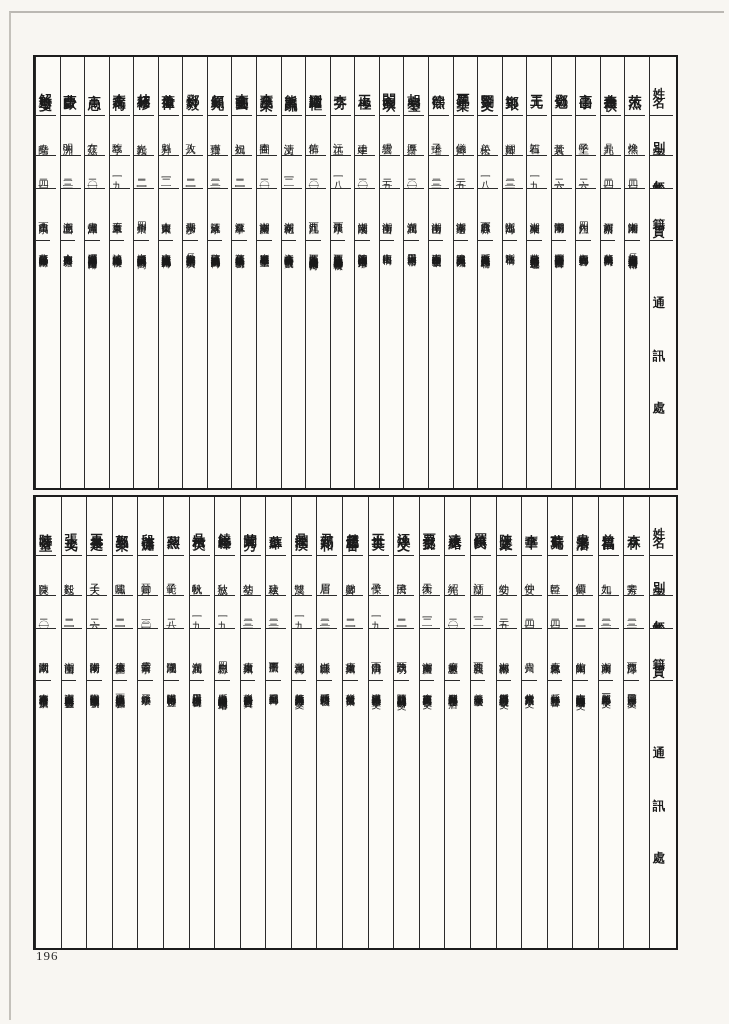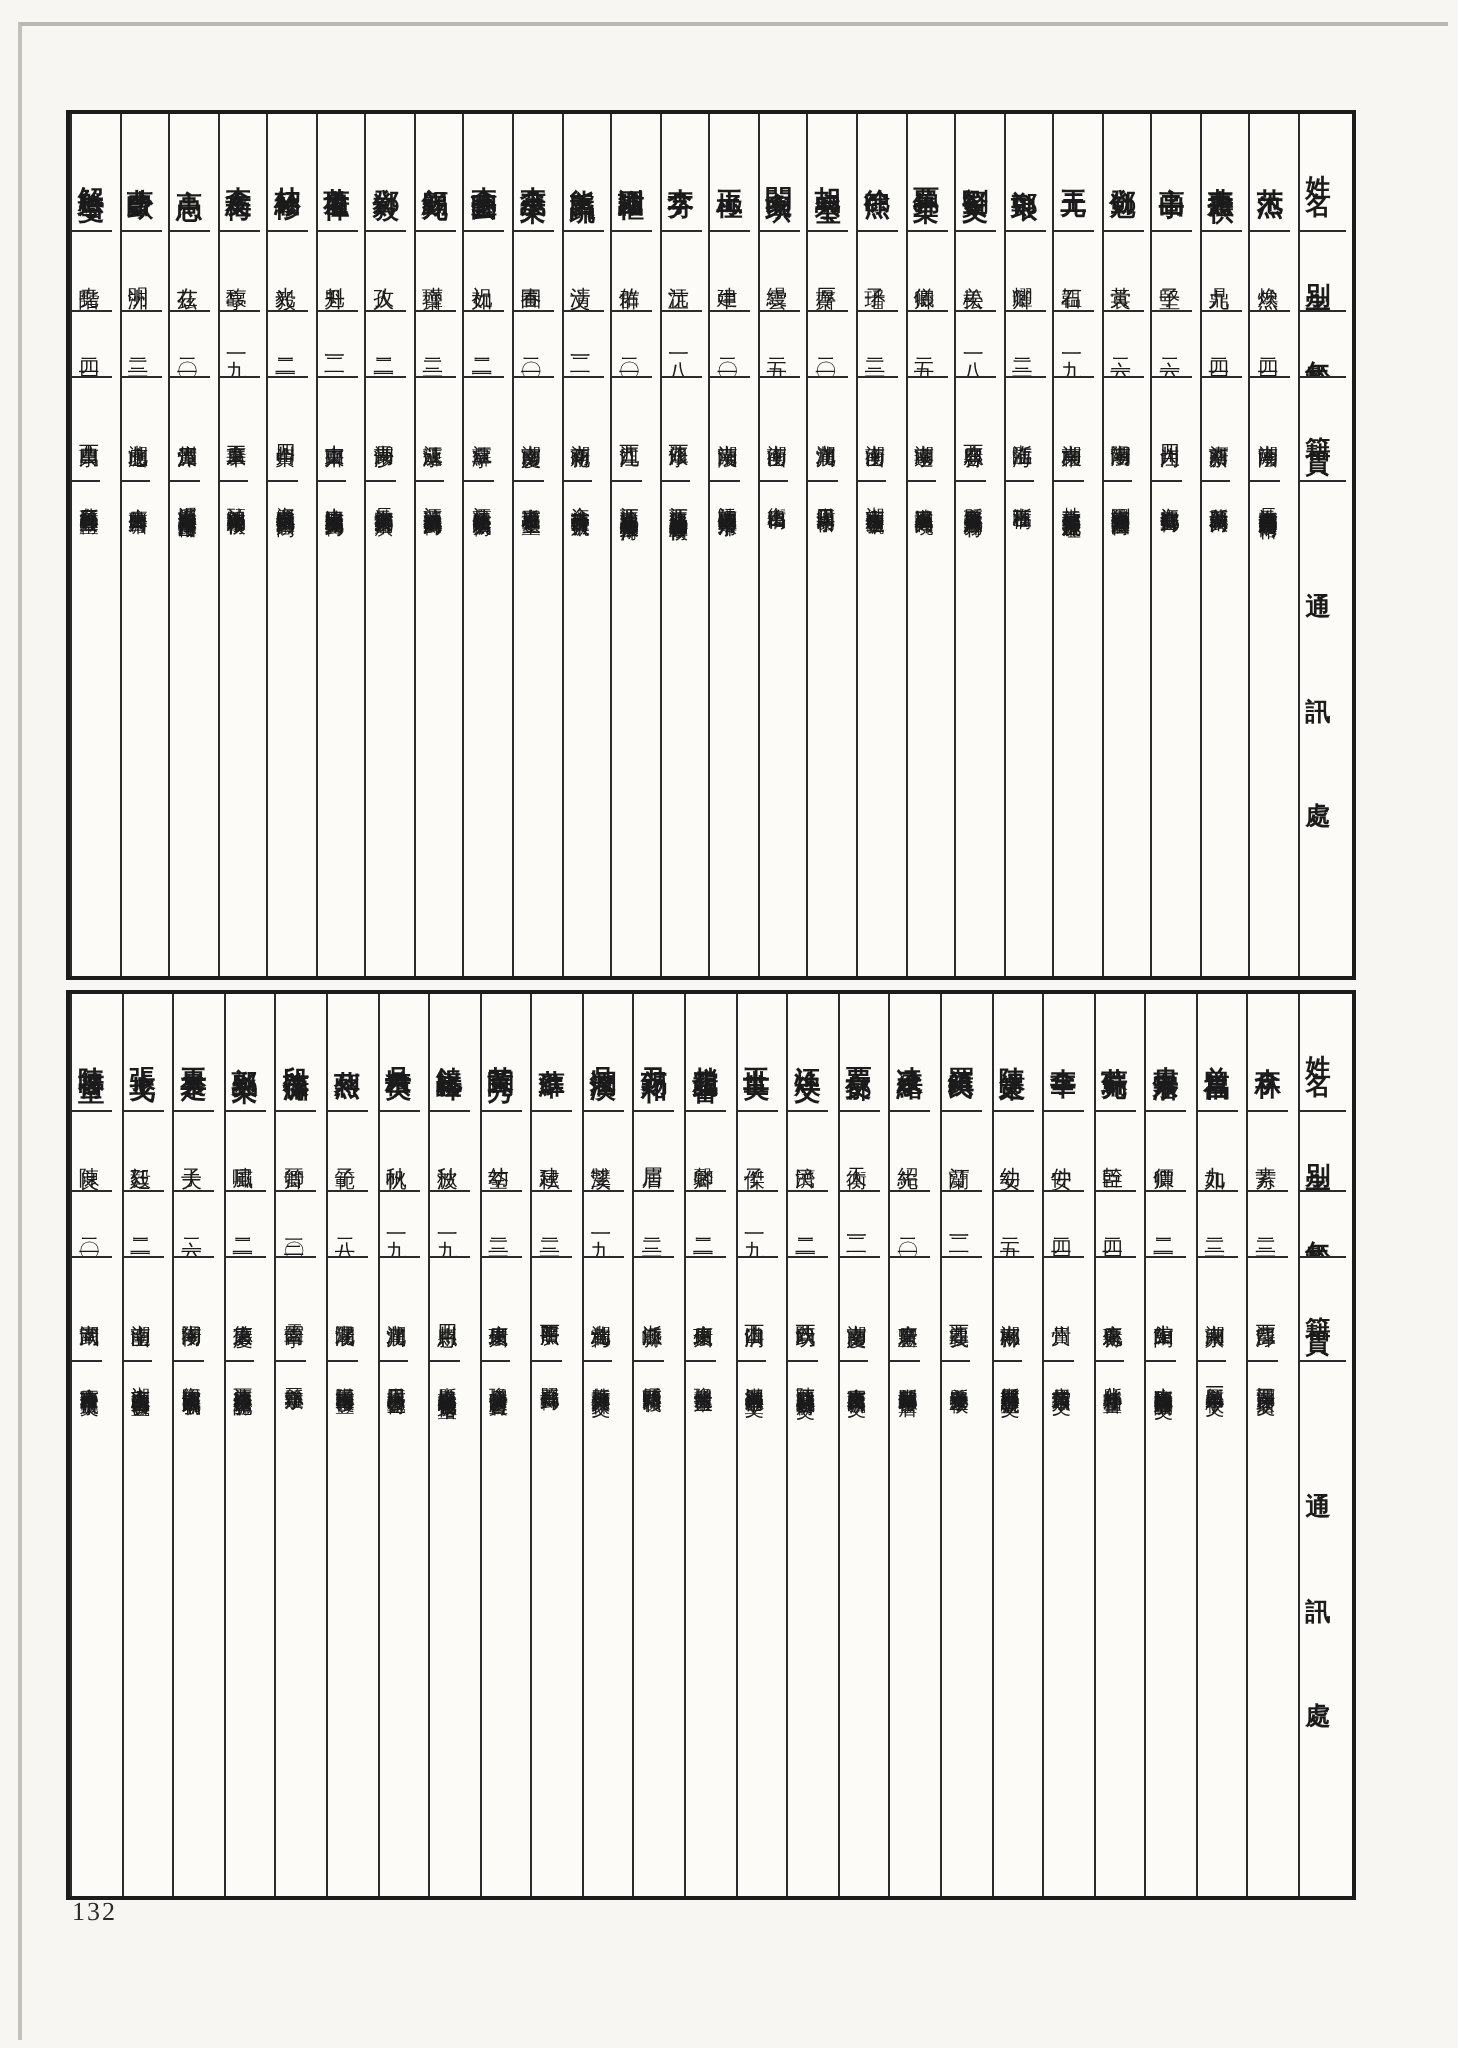--- a/index.html
+++ b/index.html
@@ -457,13 +457,13 @@
         <div class="cell name-cell">陳荷堂</div>
         <div class="cell courtesy-cell">陳良</div>
         <div class="cell age-cell">二〇</div>
         <div class="cell origin-cell">湖南武岡</div>
         <div class="cell address-cell">寶慶南路金秤市永美號</div>
       </div>
     </div>
 
 </div>
 
-<div class="page-number">132</div>
+<div class="page-number">196</div>
 
 </body></html>

